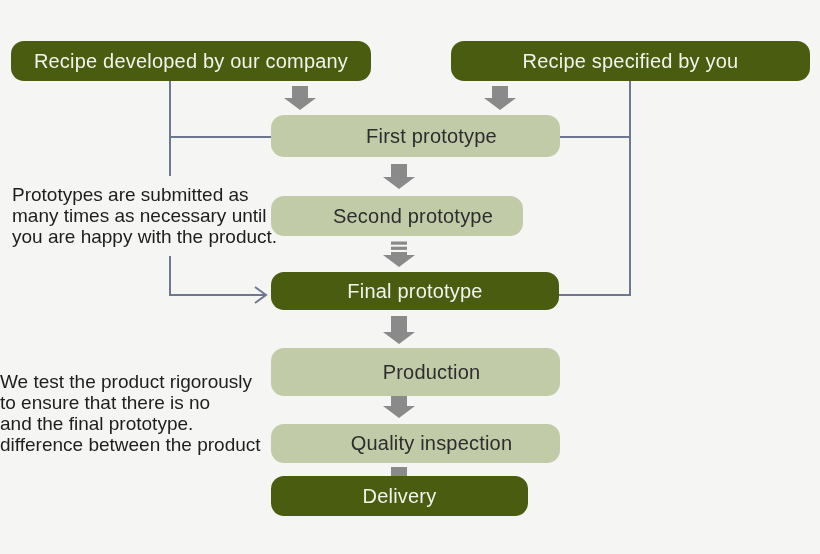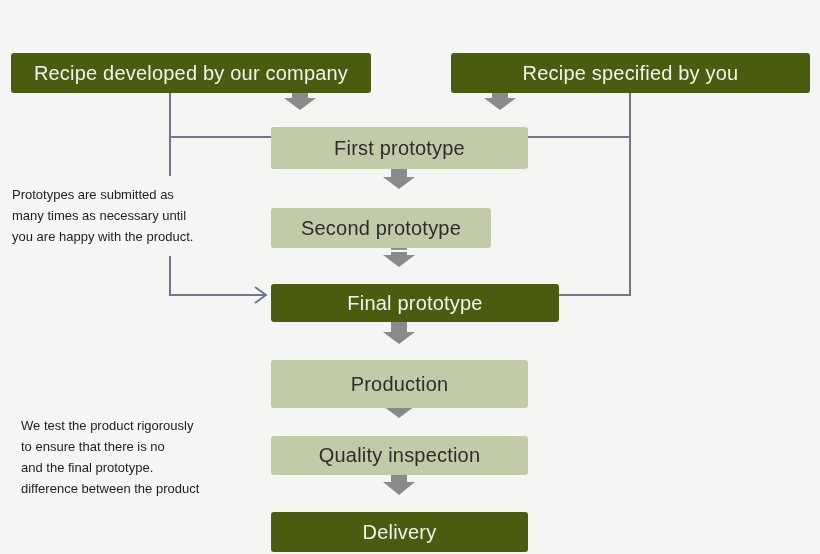--- a/index.html
+++ b/index.html
@@ -6,45 +6,44 @@
   .stage{
     position:relative;
     width:820px;height:554px;
     background:#f5f5f3;
     font-family:"Liberation Sans", sans-serif;
     overflow:hidden;
   }
   .overlay{position:absolute;left:0;top:0;width:820px;height:554px;pointer-events:none;}
   .node{
     position:absolute;
-    border-radius:3px;
+    border-radius:13px;
     display:flex;align-items:center;justify-content:center;
     font-size:20px;letter-spacing:0.2px;
     white-space:nowrap;
-    margin-top:12px;
   }
   .node.dark{background:#4a5c10;color:#f2f3ea;}
-  .node.light{background:#c2cba8;color:#2d2d2d;}
+  .node.light{background:#c2cba8;color:#2d2d2d;padding-left:32px;}
   .note{
     position:absolute;
-    font-size:13px;line-height:21px;
+    font-size:19px;line-height:21px;
     color:#1e1e1e;
     white-space:nowrap;
   }
   
   #n-company{left:11px;top:41px;width:360px;height:40px;}
   #n-you{left:451px;top:41px;width:359px;height:40px;}
   #n-first{left:271px;top:115px;width:257px;height:42px;}
   #n-second{left:271px;top:196px;width:220px;height:40px;}
   #n-final{left:271px;top:272px;width:288px;height:38px;}
   #n-production{left:271px;top:348px;width:257px;height:48px;}
   #n-quality{left:271px;top:424px;width:257px;height:39px;}
-  #n-delivery{left:271px;top:500px;width:257px;height:40px;}
+  #n-delivery{left:271px;top:476px;width:257px;height:40px;}
   #note-prototypes{left:12px;top:184px;}
-  #note-testing{left:21px;top:371px;margin-top:44px;}
+  #note-testing{left:0;top:371px;}
 </style>
 </head>
 <body>
 
 <div class="stage">
 
   <svg class="overlay" viewBox="0 0 820 554">
 
     <g stroke="#6d7890" stroke-width="2" fill="none">
       <path d="M170,81 V176"></path>

